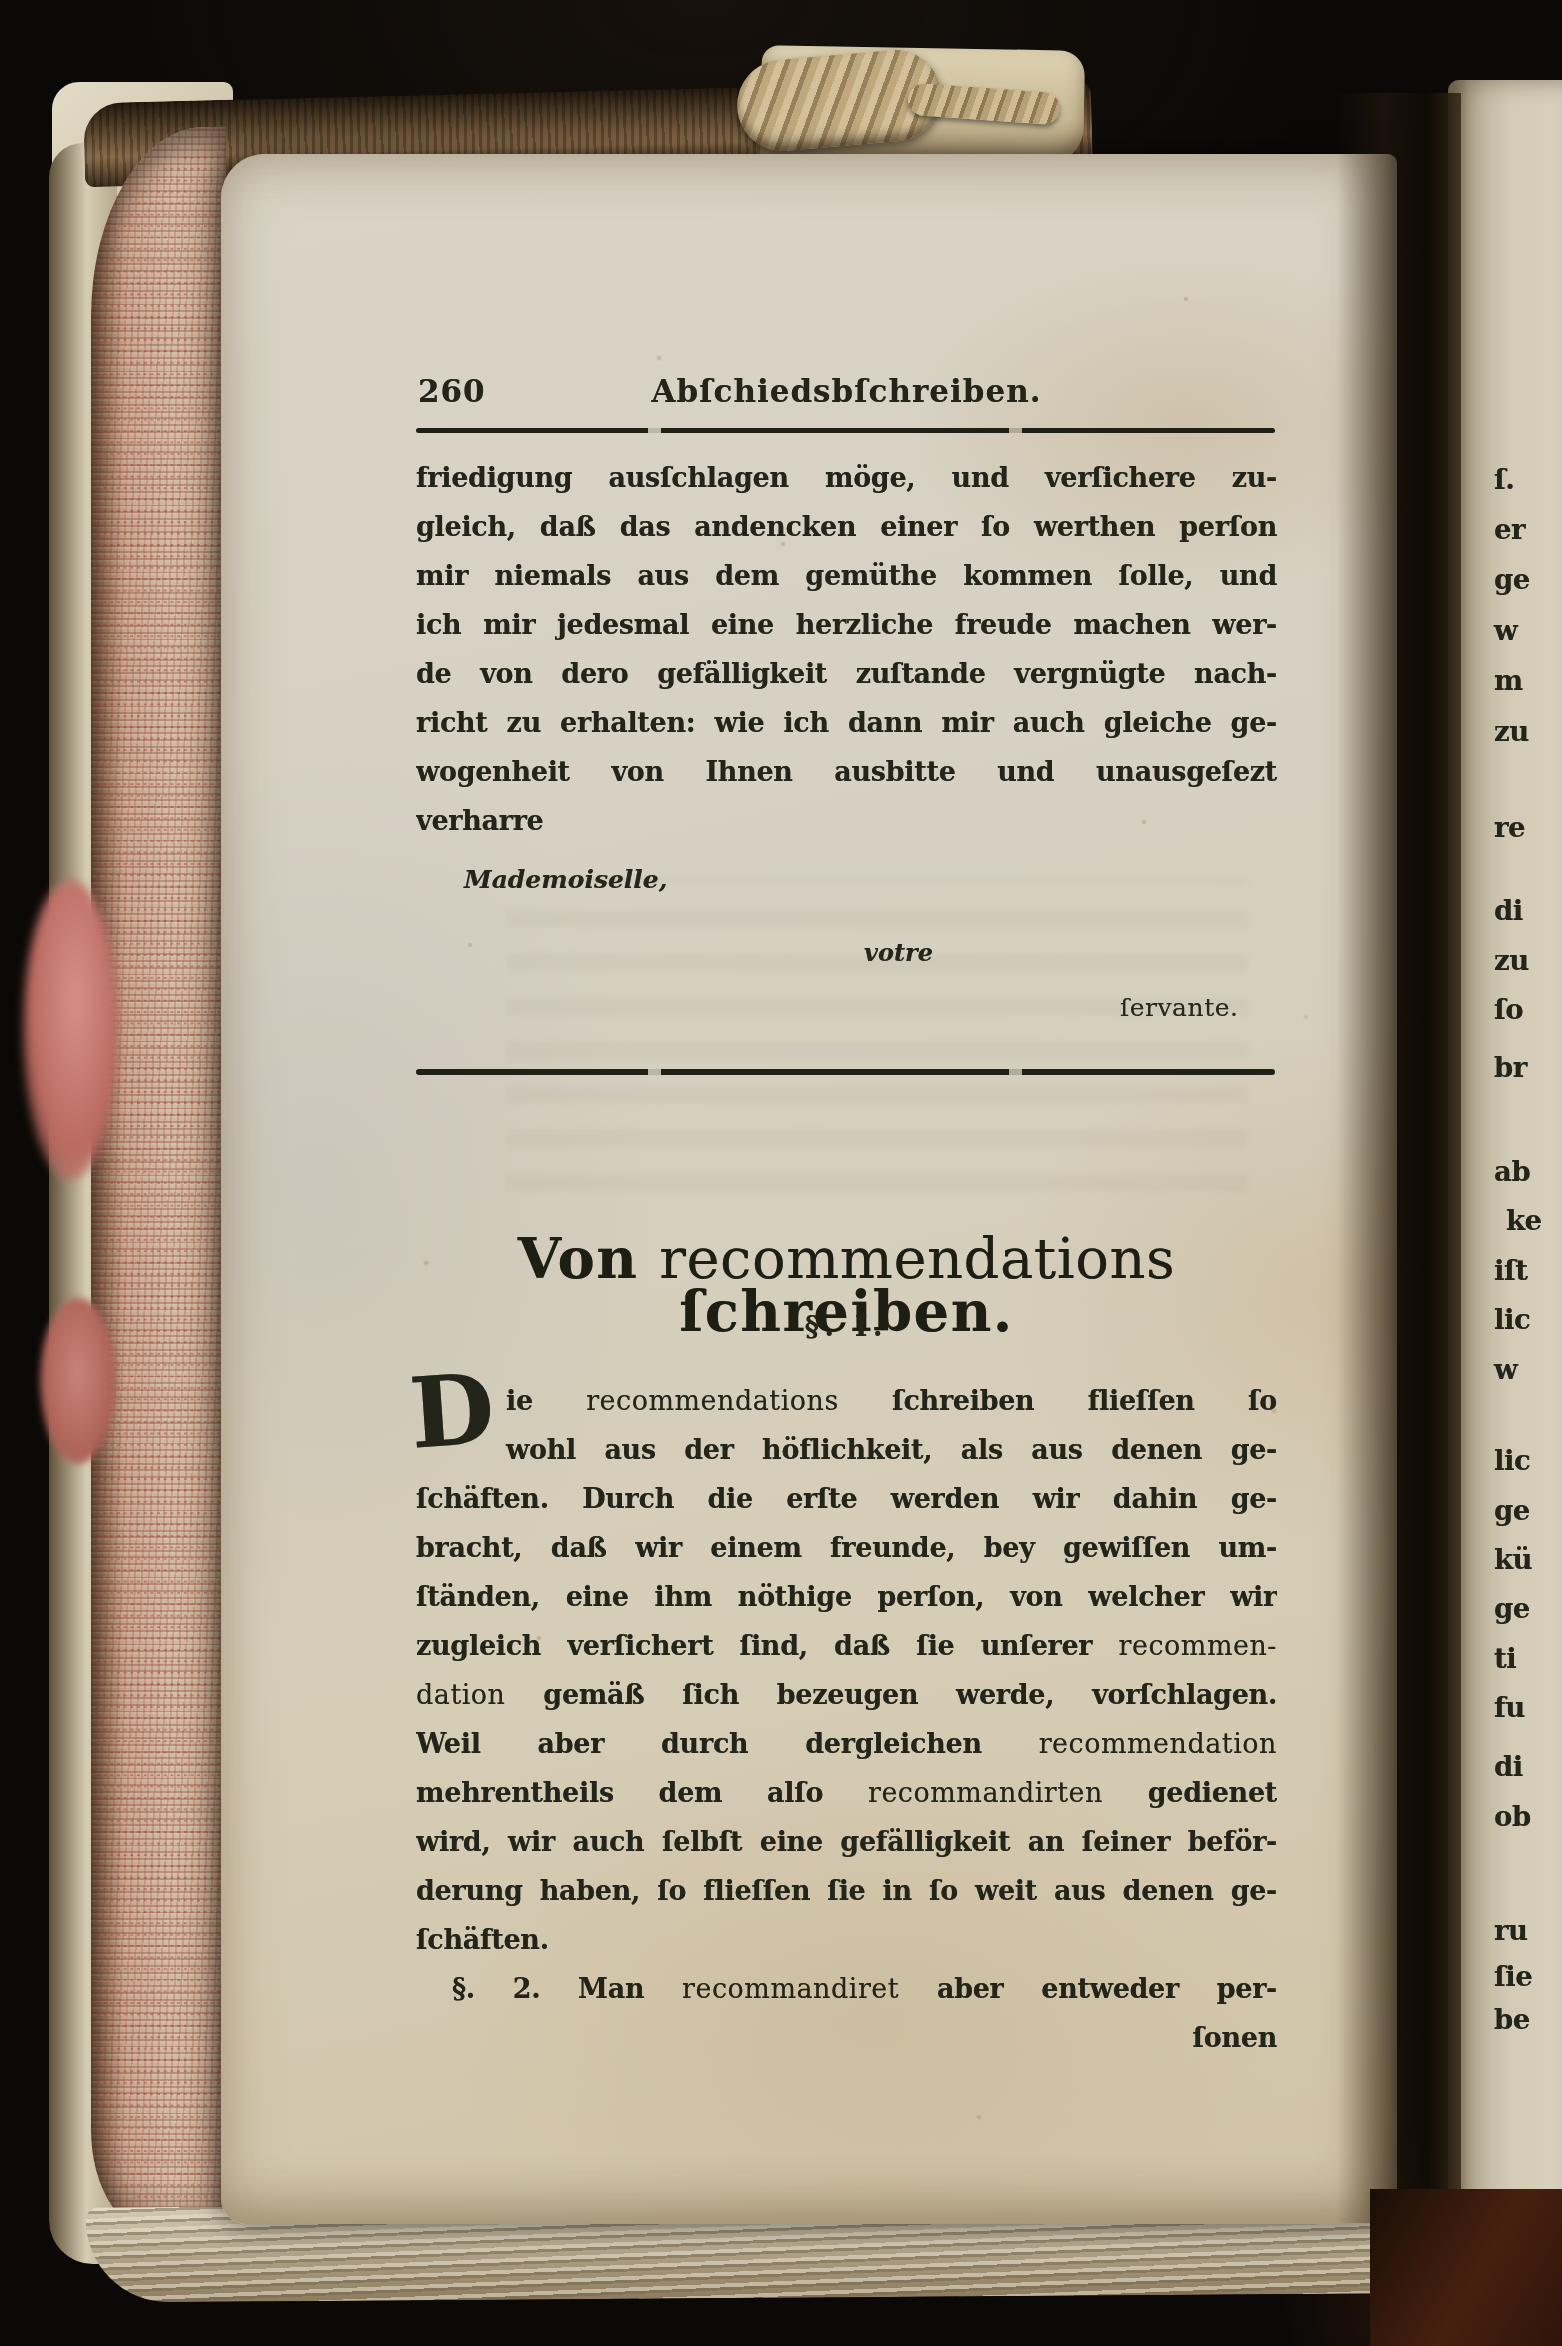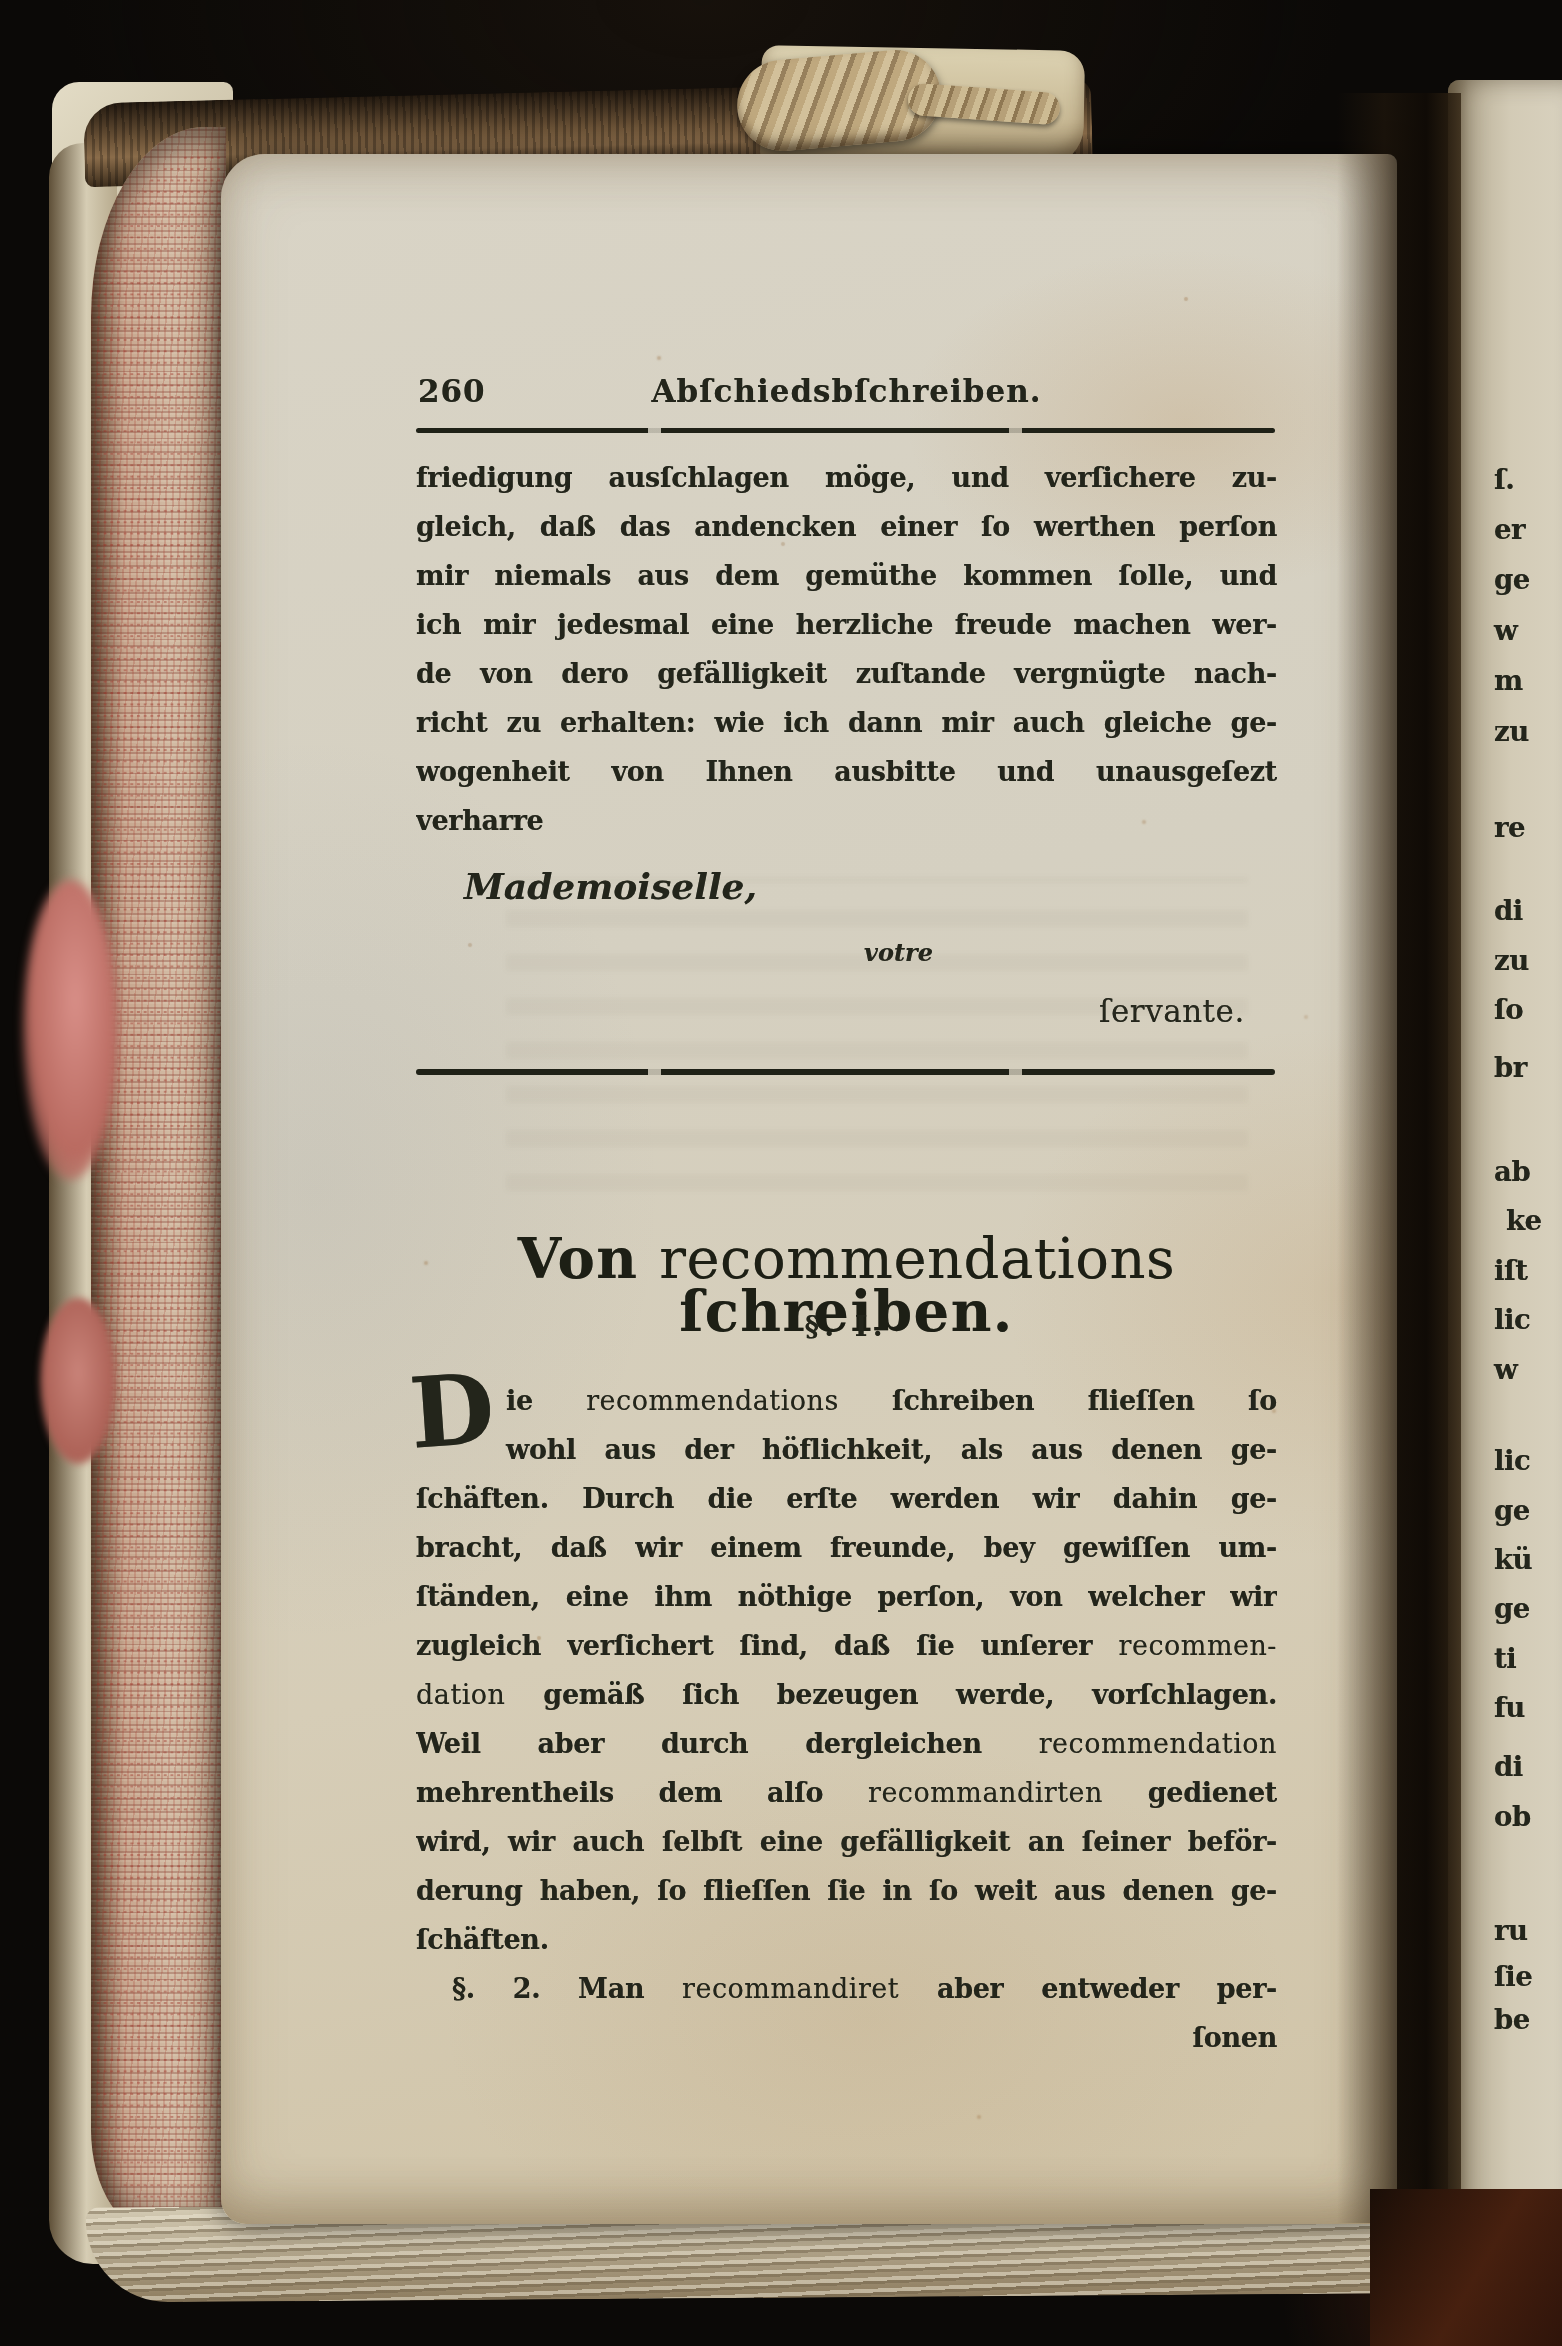--- a/index.html
+++ b/index.html
@@ -93,23 +93,23 @@
   .para{font-size:27px;}
   .line{height:49px;line-height:49px;overflow:hidden;letter-spacing:-0.3px;word-spacing:-1px;}
   .just{text-align:justify;text-align-last:justify;}
   .right{text-align:right;}
   .indent{padding-left:90px;}
   .s2{text-indent:36px;}
   #para1{top:299px;}
   #para2{top:1222px;}
   .dropcap{position:absolute;left:-5.7px;top:-13.3px;font-size:97px;line-height:97px;
     transform:rotate(-4deg);text-shadow:1px 1px 0 rgba(30,30,20,.4);}
-  .salutation{position:absolute;left:243px;top:711px;font-size:36px;font-weight:700;}
+  .salutation{position:absolute;left:243px;top:711px;font-size:25px;font-weight:700;}
   .votre{position:absolute;left:643px;top:784px;font-size:24px;font-weight:700;}
-  .servante{position:absolute;left:878px;top:839px;font-size:31px;}
+  .servante{position:absolute;left:899px;top:839px;font-size:25px;}
   .chap-title{position:absolute;left:195px;top:970px;width:861px;text-align:center;
     font-size:55px;line-height:72px;letter-spacing:1.9px;color:#1b1d13;}
   .chap-sub{position:absolute;left:195px;top:1078px;width:861px;text-align:center;
     font-size:56px;line-height:53px;letter-spacing:1.4px;color:#1d1f15;}
   .secmark{position:absolute;left:195px;top:1157px;width:861px;text-align:center;
     font-size:27px;letter-spacing:5.7px;}
   .frag{position:absolute;left:46px;height:42px;line-height:42px;font-size:27.6px;letter-spacing:-0.5px;}
   .page *, .sliver *{text-shadow:0 0 0.6px rgba(35,37,27,.55);}
 </style>
 </head>

